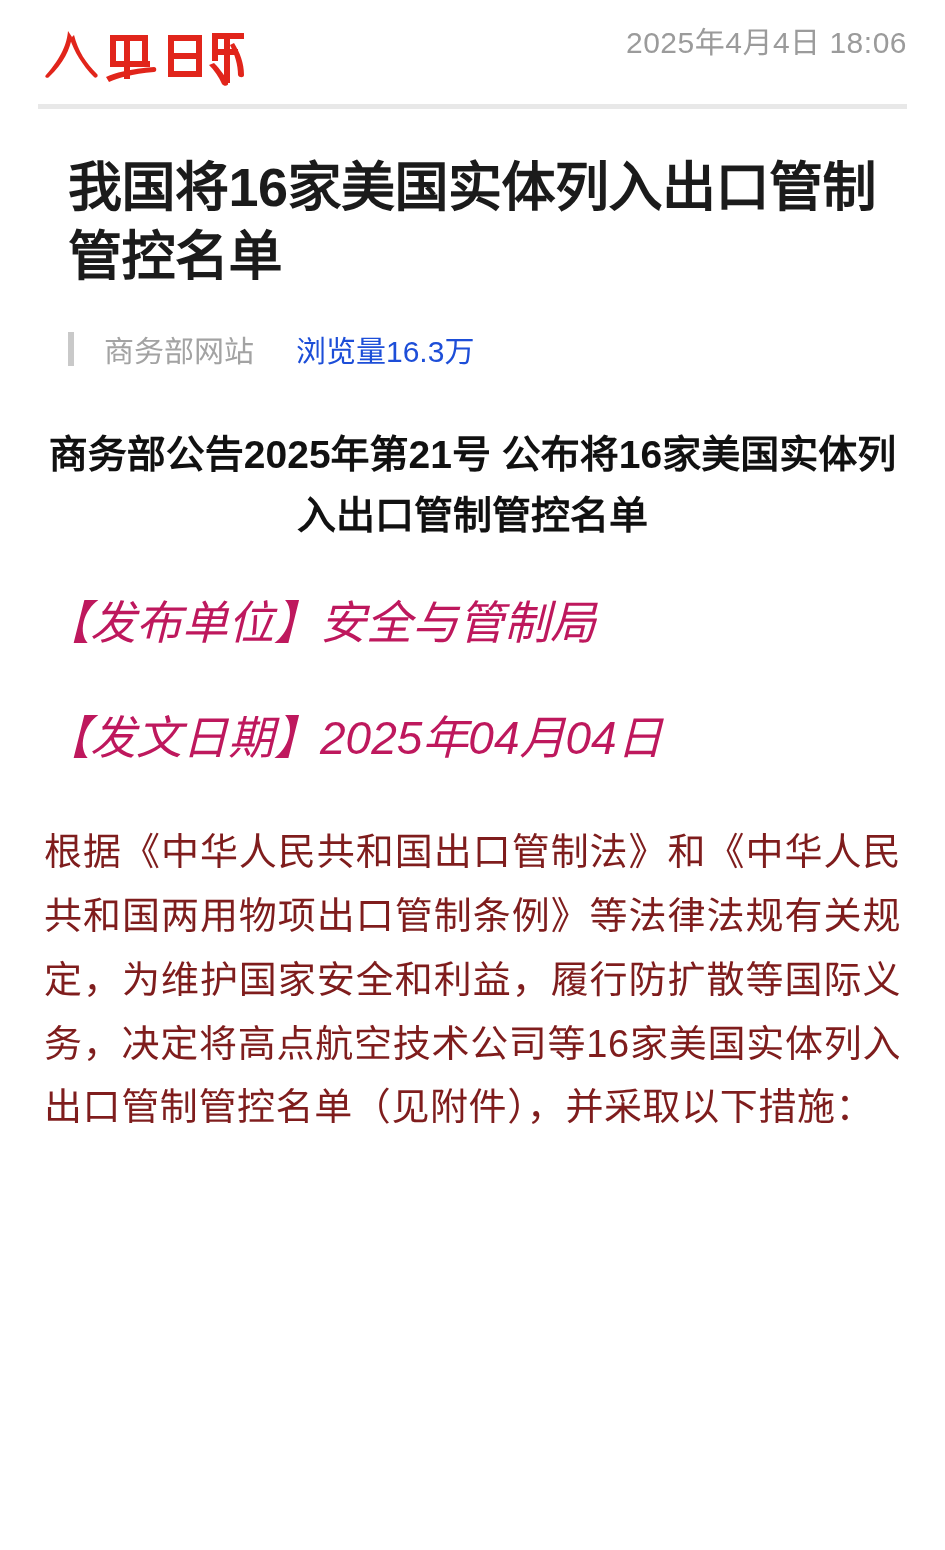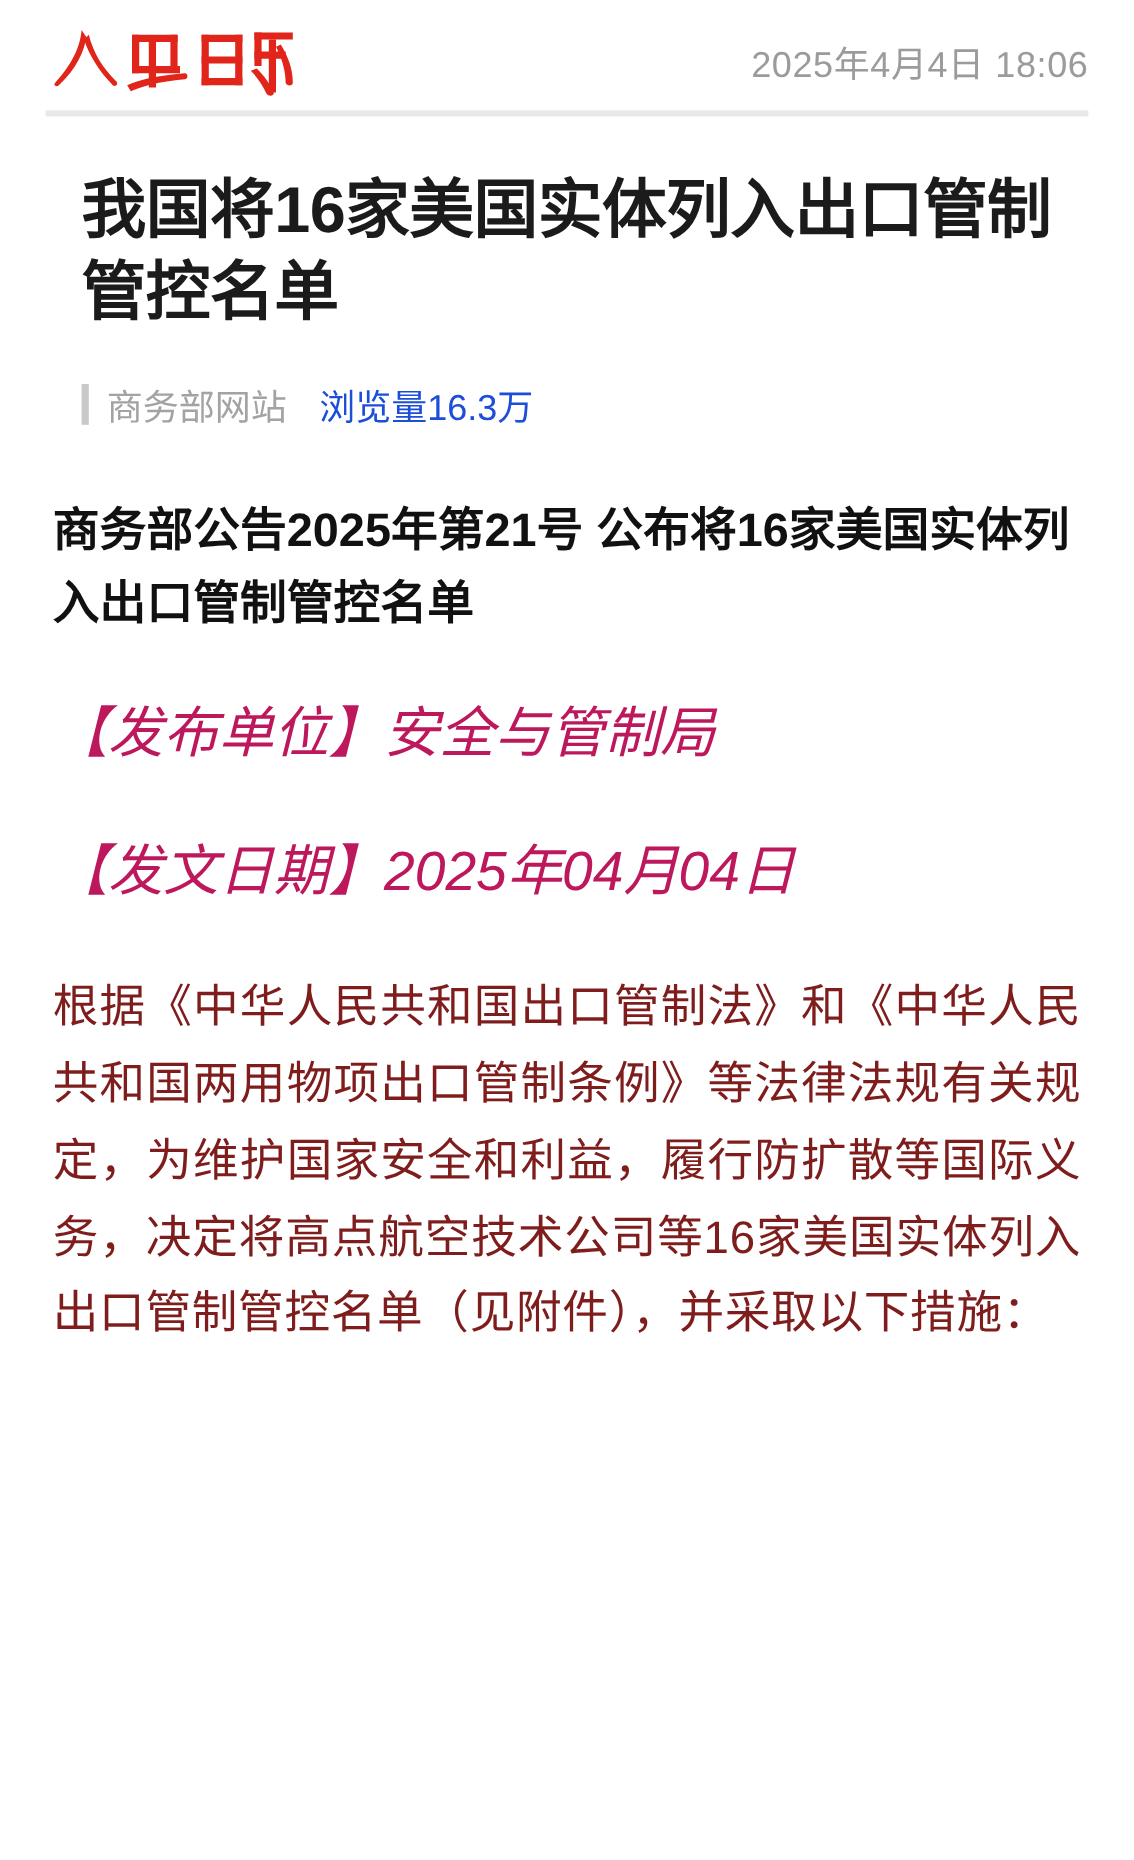--- a/index.html
+++ b/index.html
@@ -13,24 +13,23 @@
     height: 1550px;
     overflow: hidden;
     font-family: "Liberation Sans", "DejaVu Sans", sans-serif;
     color: #1a1a1a;
     -webkit-font-smoothing: antialiased;
   }
 
   
   .header {
     display: flex;
-    align-items: center;
     justify-content: space-between;
     padding: 18px 38px 8px 38px;
-    height: 92px;
+    height: 104px;
   }
   .logo {
     display: flex;
     align-items: center;
     gap: 2px;
     user-select: none;
   }
   .logo svg { display: block; }
   .timestamp {
     font-size: 30px;
@@ -55,21 +54,21 @@
     font-weight: bold;
     line-height: 1.28;
     letter-spacing: -0.5px;
     color: #1b1b1b;
     margin: 44px 0 0 0;
   }
   .meta-row {
     display: flex;
     align-items: center;
     margin: 36px 0 0 0;
-    gap: 15px;
+    gap: 30px;
   }
   .meta-bar {
     width: 6px;
     height: 34px;
     background: #c9c9c9;
     flex: 0 0 auto;
   }
   .meta-source {
     font-size: 30px;
     color: #a3a3a3;
@@ -81,21 +80,21 @@
   }
 
   
   .body-block {
     padding: 0 44px;
   }
   .doc-heading {
     font-size: 39px;
     font-weight: bold;
     line-height: 1.55;
-    text-align: left;
+    text-align: center;
     color: #111;
     margin: 54px 0 0 0;
     letter-spacing: 0px;
   }
   p.para {
     font-size: 46px;
     line-height: 1.62;
     color: #be185d;
     margin: 40px 0 0 0;
     font-style: italic;

